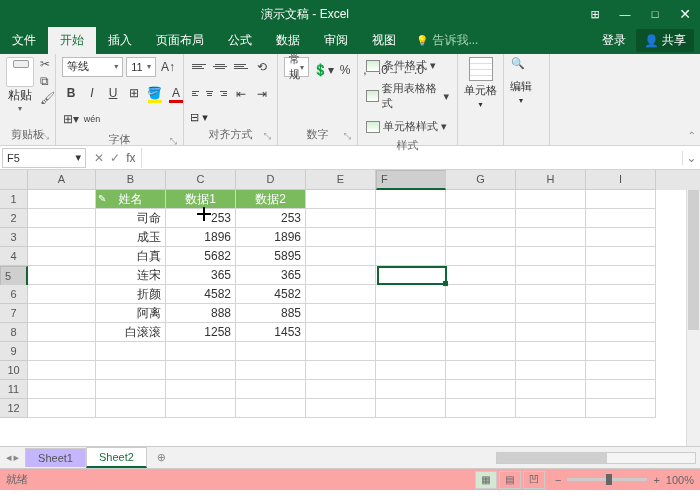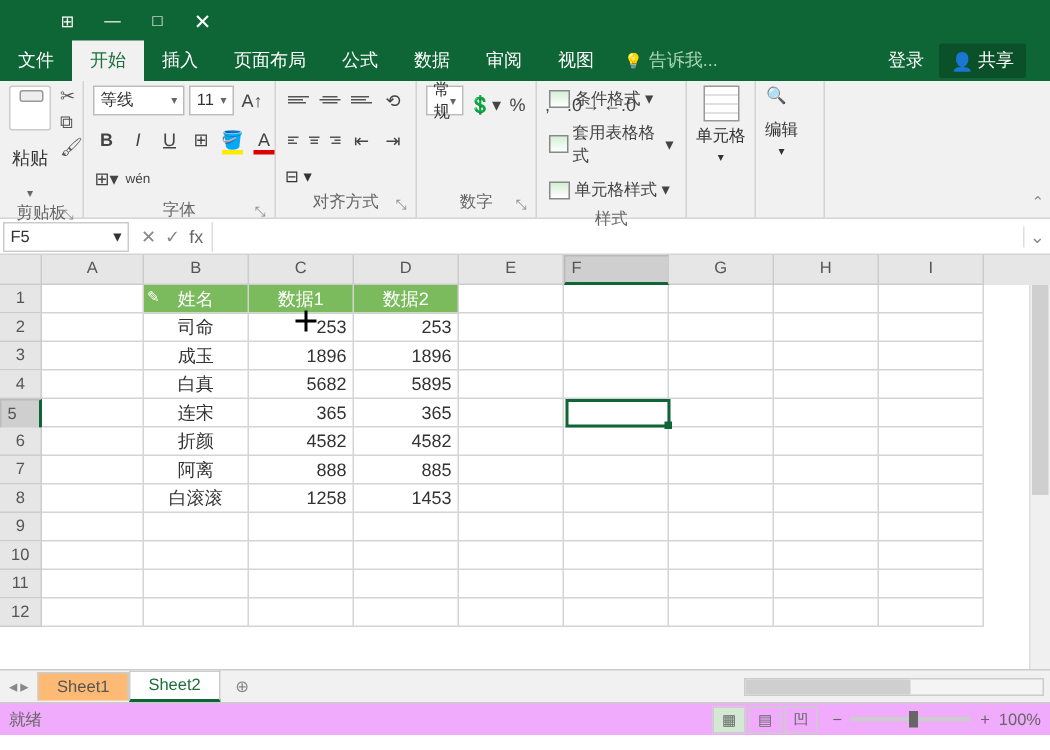--- a/index.html
+++ b/index.html
@@ -8,29 +8,29 @@
 .titlebar .title{flex:1;text-align:center;font-size:12px}
 .titlebar .winbtns{display:flex}
 .titlebar .winbtns div{width:30px;height:28px;display:flex;align-items:center;justify-content:center;font-size:11px}
 .titlebar .winbtns .x{font-size:14px}
 .tabs{height:26px;background:#0e6535;display:flex;align-items:flex-end;color:#fff;font-size:12px}
 .tabs .tab{padding:5px 12px;cursor:pointer}
 .tabs .tab.active{background:#f1f1f1;color:#1a6f3a}
 .tabs .spacer{flex:1}
 .tabs .tellme{color:#a8d4b8;padding:5px 8px;display:flex;align-items:center;gap:4px}
 .tabs .tellme:before{content:"💡";font-size:10px}
-.tabs .right{display:flex;align-items:center;gap:2px;padding-right:16px}
+.tabs .right{display:flex;align-items:center;gap:2px;padding-right:6px}
 .tabs .share{background:#0a5029;padding:3px 8px;border-radius:2px;display:flex;align-items:center;gap:3px}
 .ribbon{height:92px;background:#f1f1f1;border-bottom:1px solid #d4d4d4;display:flex;position:relative}
 .group{border-right:1px solid #d4d4d4;padding:3px 6px 2px;display:flex;flex-direction:column}
 .group-body{flex:1;display:flex;gap:4px}
 .group-label{text-align:center;font-size:11px;color:#666;padding:1px 0;position:relative}
 .group-label .launcher{position:absolute;right:0;bottom:1px;font-size:9px;color:#888}
 .clip{width:56px}
-.clip .paste{display:flex;flex-direction:column;align-items:center;gap:10px}
+.clip .paste{display:flex;flex-direction:column;align-items:center;gap:0}
 .clip .paste .icn{width:28px;height:30px;background:#fff;border:1px solid #ccc;border-radius:2px;position:relative}
 .clip .paste .icn:before{content:"";position:absolute;top:2px;left:6px;width:14px;height:6px;border:1px solid #999;border-radius:2px;background:#eee}
 .clip .side{display:flex;flex-direction:column;gap:3px;margin-left:2px}
 .clip .side div{font-size:12px;color:#555}
 .fontg{width:128px}
 .fontg .row{display:flex;gap:3px;align-items:center;margin-bottom:3px}
 .sel{height:20px;border:1px solid #bbb;background:#fff;display:flex;align-items:center;padding:0 4px;font-size:11px;justify-content:space-between}
 .sel .dd{font-size:8px;color:#666}
 .fontname{width:72px}
 .fontsize{width:34px}
@@ -63,56 +63,57 @@
 .grid-area{height:276px;display:flex;flex-direction:column;position:relative}
 .colheads{display:flex;height:20px;background:#e6e6e6}
 .corner{width:28px;border-right:1px solid #ccc;border-bottom:1px solid #ccc;background:#e6e6e6}
 .ch{border-right:1px solid #ccc;border-bottom:1px solid #ccc;text-align:center;line-height:19px;font-size:11px;color:#555}
 .rows{flex:1;overflow:hidden;display:flex;flex-direction:column}
 .row{display:flex;height:19px}
 .rh{width:28px;background:#e6e6e6;border-right:1px solid #ccc;border-bottom:1px solid #ccc;text-align:center;line-height:18px;font-size:11px;color:#555}
 .rh.sel{background:#cfcfcf;border-right:2px solid #0e6535}
 .ch.sel{background:#cfcfcf;border-bottom:2px solid #0e6535}
 .cell{border-right:1px solid #d4d4d4;border-bottom:1px solid #d4d4d4;padding:0 4px;line-height:18px;font-size:12px;text-align:right;overflow:hidden;white-space:nowrap}
-.cell.txt{text-align:center}
+.cell.txt{}
 .cell.hdr{background:#7bbb5e;color:#fff;text-align:center;font-weight:500}
 .cell.hdr.first{position:relative}
 .cell.hdr.first:before{content:"✎";position:absolute;left:2px;font-size:10px}
 .cA{width:68px}.cB{width:70px}.cC{width:70px}.cD{width:70px}.cE{width:70px}.cF{width:70px}.cG{width:70px}.cH{width:70px}.cI{width:70px}
 .active-cell{position:absolute;border:2px solid #0e6535;pointer-events:none}
 .active-cell .handle{position:absolute;right:-3px;bottom:-3px;width:5px;height:5px;background:#0e6535}
 .cursor-cross{position:absolute;width:14px;height:14px;pointer-events:none}
 .cursor-cross:before,.cursor-cross:after{content:"";position:absolute;background:#000}
 .cursor-cross:before{left:6px;top:0;width:2px;height:14px}
 .cursor-cross:after{top:6px;left:0;height:2px;width:14px}
 .sheettabs{height:22px;border-top:1px solid #ccc;display:flex;align-items:center;background:#f1f1f1;font-size:11px}
 .sheettabs .nav{display:flex;gap:2px;padding:0 6px;color:#888}
-.sheettabs .stab{padding:3px 12px;border:1px solid #ccc;border-bottom:none;background:#fdba74;color:#555}
+.sheettabs .stab{padding:3px 12px;border:1px solid #ccc;border-bottom:none;background:#c4b5fd;color:#555}
 .sheettabs .stab.active{background:#fff;border-bottom:2px solid #0e6535;color:#1a6f3a}
 .sheettabs .add{padding:0 10px;color:#888}
 .sheettabs .scroller{flex:1;display:flex;justify-content:flex-end;align-items:center;padding-right:4px}
 .sheettabs .hbar{width:200px;height:12px;border:1px solid #ccc;background:#f4f4f4;position:relative}
 .sheettabs .hbar .thumb{position:absolute;left:0;top:0;width:110px;height:10px;background:#cfcfcf}
-.status{height:22px;background:#f0abfc;border-top:1px solid #ccc;display:flex;align-items:center;font-size:11px;color:#666;padding:0 6px}
+.status{height:22px;background:#fca5a5;border-top:1px solid #ccc;display:flex;align-items:center;font-size:11px;color:#666;padding:0 6px}
 .status .left{flex:1}
 .status .views{display:flex;gap:2px;margin-right:10px}
 .status .vbtn{width:22px;height:18px;border:1px solid #ccc;display:flex;align-items:center;justify-content:center;font-size:10px}
 .status .vbtn.active{background:#d4e8d4}
 .status .zoom{display:flex;align-items:center;gap:6px}
 .status .zslider{width:80px;height:3px;background:#ccc;position:relative}
 .status .zslider:before{content:"";position:absolute;left:50%;top:-3px;width:2px;height:9px;background:#888}
 .status .zslider .zthumb{position:absolute;left:48%;top:-4px;width:6px;height:11px;background:#666}
 .vscroll{position:absolute;right:0;top:20px;bottom:0;width:14px;background:#f0f0f0;border-left:1px solid #ddd}
 .vscroll .vthumb{position:absolute;top:0;left:1px;right:1px;height:140px;background:#cfcfcf}
 </style>
 </head>
 <body>
 
 <div class="titlebar">
   <div style="width:30px"></div>
+  <div class="title">演示文稿 - Excel</div>
   <div class="winbtns">
     <div>⊞</div>
     <div>—</div>
     <div>□</div>
     <div class="x">✕</div>
   </div>
 </div>
 
 <div class="tabs">
   <div class="tab">文件</div>

